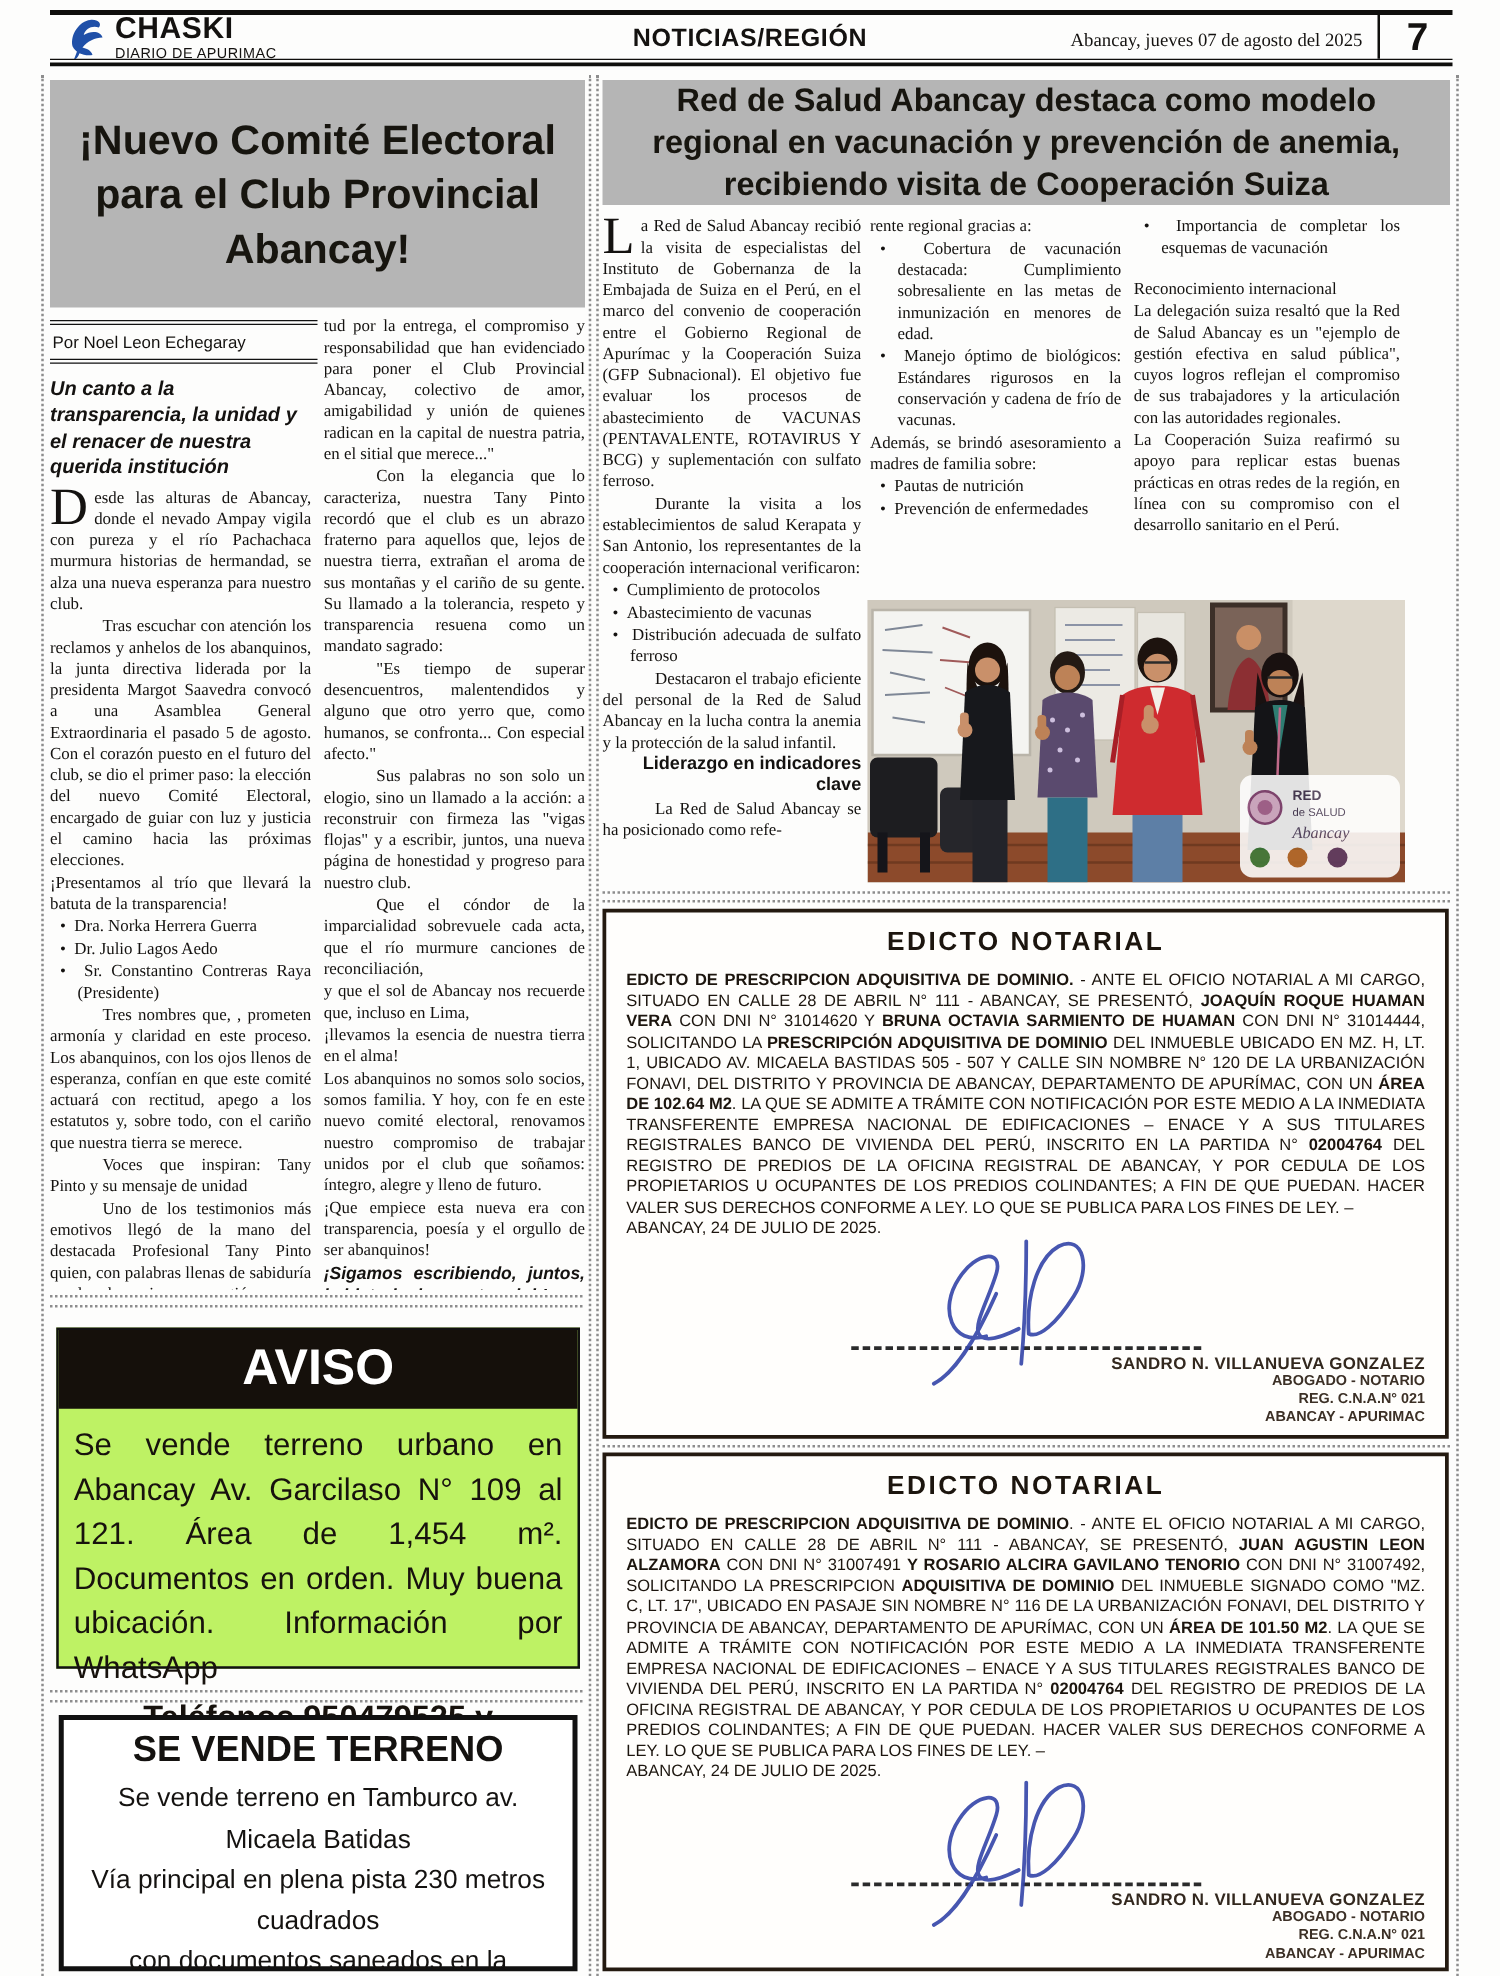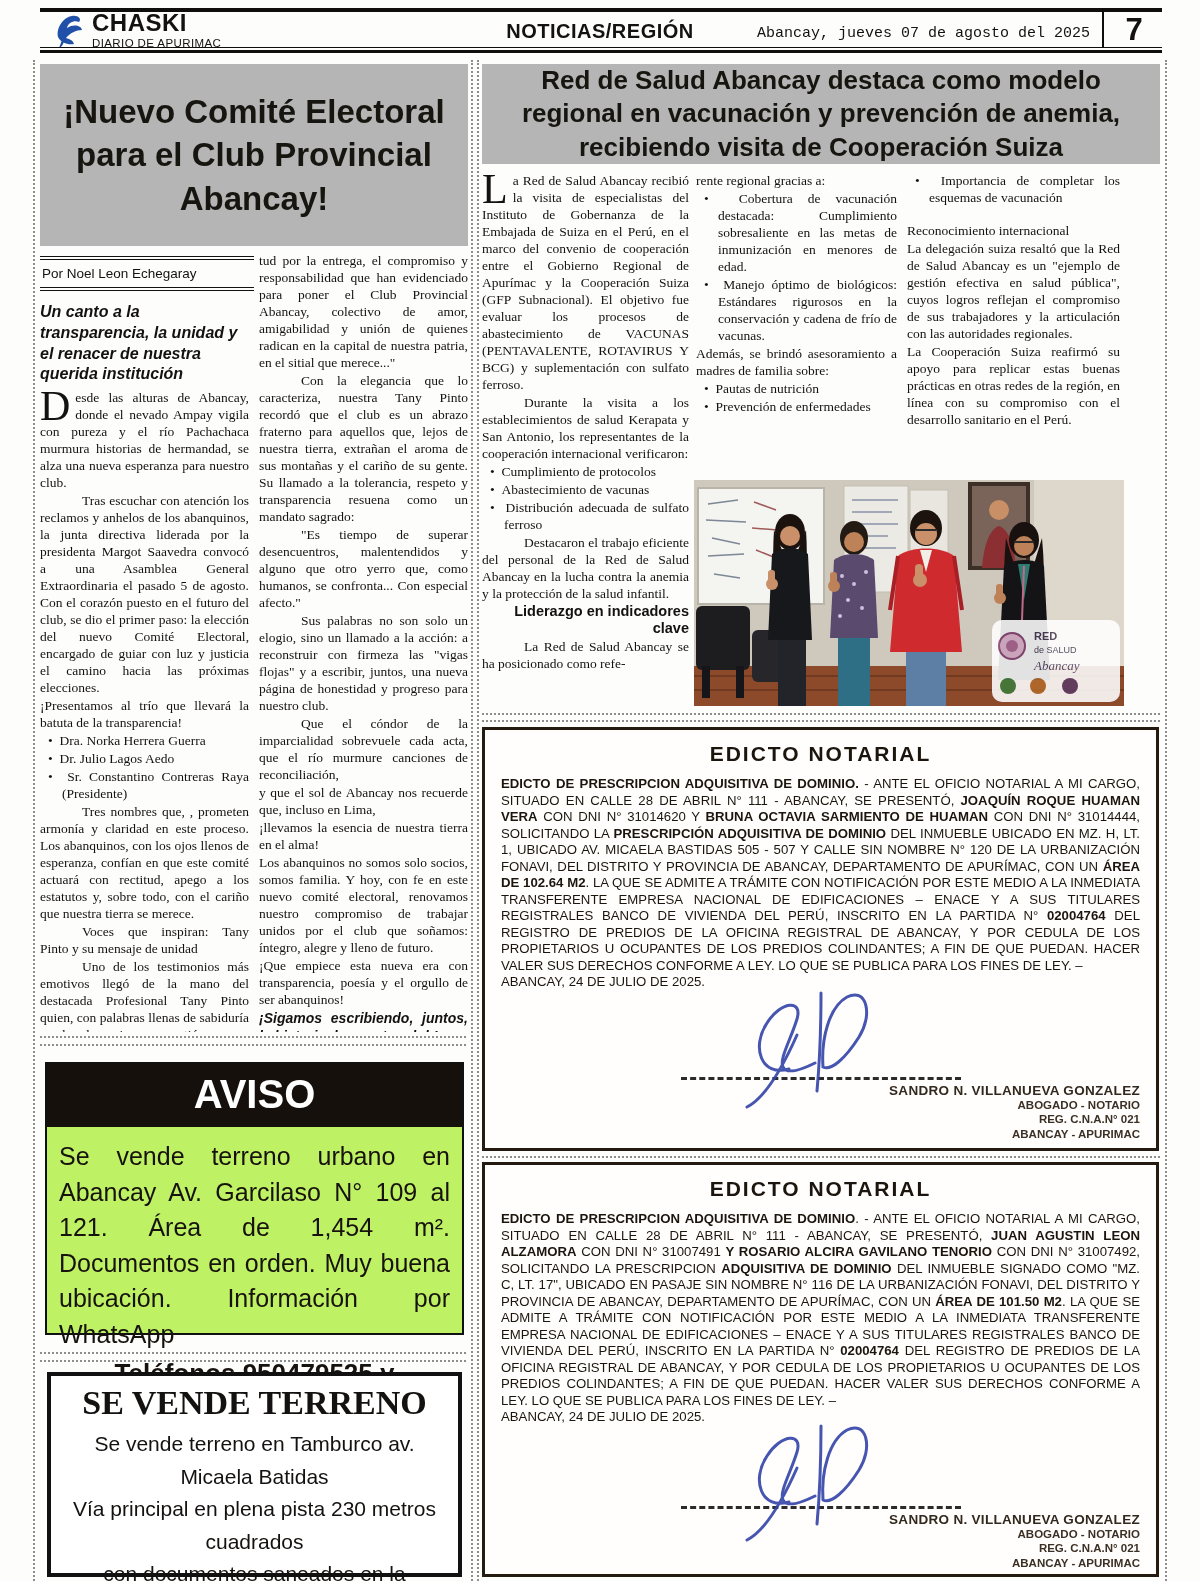--- a/index.html
+++ b/index.html
@@ -8,21 +8,21 @@
   
   .rule{position:absolute;background:#0f0e0c;}
   .hdr-rule-top{left:40px;width:1122px;top:8px;height:4px;}
   .hdr-rule-bot-thin{left:40px;width:1122px;top:47px;height:1px;}
   .hdr-rule-bot{left:40px;width:1122px;top:50px;height:3px;}
   .brand{position:absolute;left:52px;top:11px;display:flex;align-items:center;gap:4px;}
   .brand-name{font-family:"Liberation Sans",sans-serif;font-weight:700;font-size:24px;letter-spacing:.5px;line-height:1;}
   .brand-sub{font-family:"Liberation Sans",sans-serif;font-size:11.5px;letter-spacing:.4px;margin-top:2px;}
   .section-title{position:absolute;left:400px;width:400px;top:20px;text-align:center;
                  font-family:"Liberation Sans",sans-serif;font-weight:700;font-size:20px;letter-spacing:.5px;}
-  .edition-date{position:absolute;right:110px;top:25px;font-family:Liberation Mono, monospace;font-size:15px;}
+  .edition-date{position:absolute;right:110px;top:25px;font-family:Liberation Serif, serif;font-size:15px;}
   .hdr-vline{position:absolute;right:96px;top:12px;width:2px;height:35px;background:#0f0e0c;}
   .page-num{position:absolute;right:40px;top:12px;width:52px;text-align:center;
             font-family:"Liberation Sans",sans-serif;font-weight:700;font-size:31px;}
   
   .vdot{position:absolute;width:0;border-left:2px dotted #8d8d8d;}
   .hdot{position:absolute;height:0;border-top:2px dotted #8d8d8d;}
   
   .head-box{position:absolute;background:#b5b5b5;display:flex;align-items:center;justify-content:center;
             text-align:center;font-family:"Liberation Sans",sans-serif;font-weight:700;color:#17150f;}
   .head-left{left:40px;top:64px;width:428px;height:182px;font-size:33px;line-height:1.32;padding:0 6px;box-sizing:border-box;}
@@ -67,21 +67,21 @@
          box-sizing:border-box;background:#bef264;}
   .aviso-head{background:#15100b;color:#fff;text-align:center;font-family:"Liberation Sans",sans-serif;
               font-weight:700;font-size:40px;padding:8px 0 10px;}
   .aviso-body{padding:12px 12px 4px;font-family:"Liberation Sans",sans-serif;font-size:25px;line-height:1.42;
               text-align:justify;color:#17120d;}
   .aviso-phones{text-align:center;font-family:"Liberation Sans",sans-serif;font-weight:700;font-size:26px;
                 padding:2px 0 10px;color:#17120d;}
   
   .sevende{position:absolute;left:47px;top:1372px;width:415px;height:205px;border:4px solid #111;
            box-sizing:border-box;background:#fff;text-align:center;padding:6px 6px;}
-  .sevende-title{font-family:Liberation Serif, serif;font-weight:700;font-size:34px;margin:2px 0 6px;}
+  .sevende-title{font-family:Liberation Sans, sans-serif;font-weight:700;font-size:29px;margin:2px 0 6px;}
   .sevende .para.adline{font-family:"Liberation Sans",sans-serif;font-size:21px;line-height:1.55;
                         text-align:center;margin:0;}
 </style>
 </head>
 <body>
 
 <div id="page">
 
   <div class="rule hdr-rule-top"></div>
   <div class="brand">

